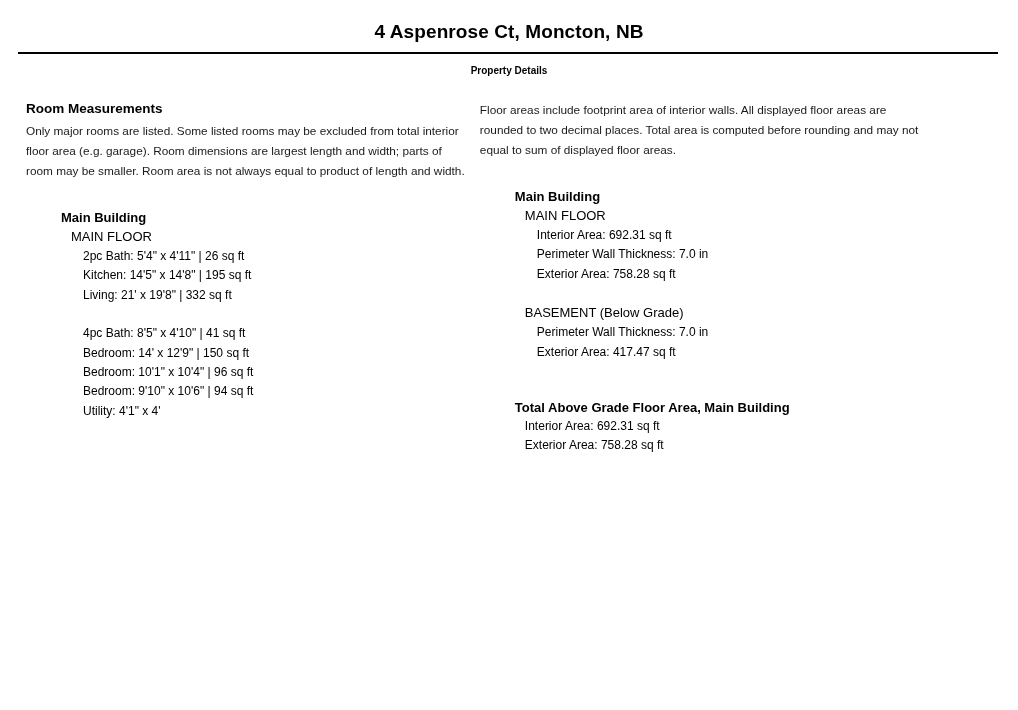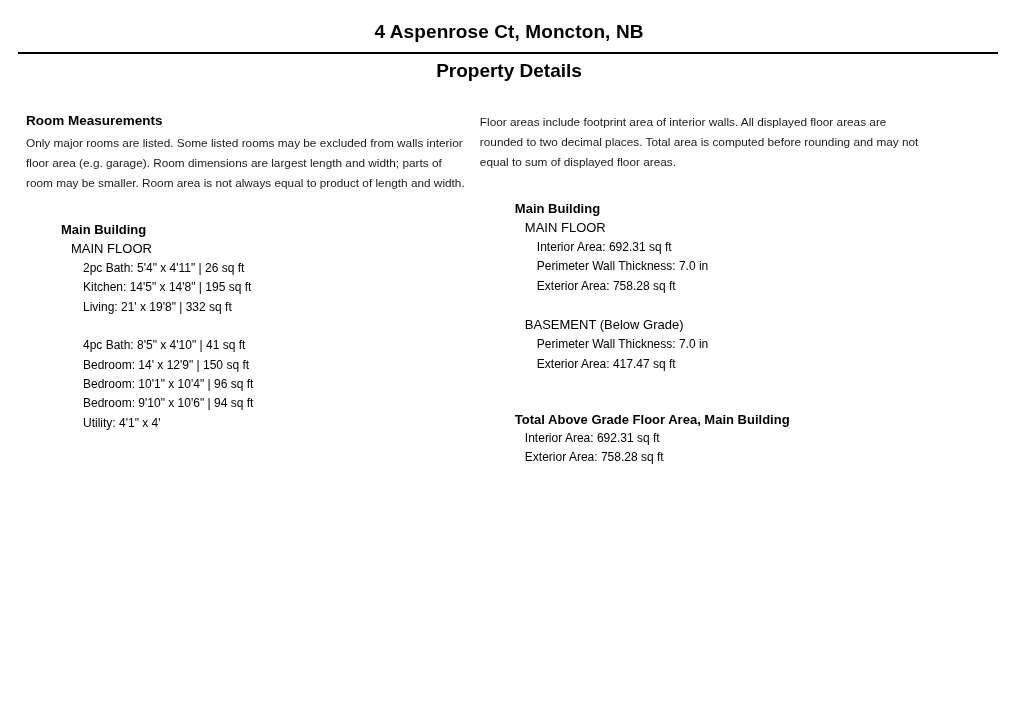--- a/index.html
+++ b/index.html
@@ -38,31 +38,31 @@
 
   .title-rule {
     border: 0;
     border-top: 2.5px solid #000000;
     margin: 8px 20px 0 18px;
     height: 0;
   }
 
   .doc-subtitle {
     text-align: center;
-    font-size: 19px;
+    font-size: 10px;
     font-weight: bold;
     margin: 0;
     padding-top: 8px;
     line-height: 18px;
   }
 
   
   .columns {
     display: flex;
-    margin-top: 32px;
+    margin-top: 20px;
     padding: 0 18px 0 26px;
     box-sizing: border-box;
     width: 949px;
   }
   .col {
     box-sizing: border-box;
   }
   .col-left {
     width: 497px;
     padding-right: 10px;
@@ -141,21 +141,21 @@
   <hr class="title-rule">
 
   <h2 class="doc-subtitle">Property Details</h2>
 
   <div class="columns">
 
     <div class="col col-left">
 
       <div class="section-heading">Room Measurements</div>
 
-      <p class="section-note">Only major rooms are listed. Some listed rooms may be excluded from walls interior floor area (e.g. garage). Room dimensions are largest length and width; parts of room may be smaller. Room area is not always equal to product of length and width.</p>
+      <p class="section-note">Only major rooms are listed. Some listed rooms may be excluded from total interior floor area (e.g. garage). Room dimensions are largest length and width; parts of room may be smaller. Room area is not always equal to product of length and width.</p>
 
       <div class="building-block">
         <div class="building-name">Main Building</div>
 
         <div class="level-block">
           <div class="level-name">MAIN FLOOR</div>
           <ul class="detail-list">
             <li class="detail-item">2pc Bath: 5'4" x 4'11" | 26 sq ft</li>
             <li class="detail-item">Kitchen: 14'5" x 14'8" | 195 sq ft</li>
             <li class="detail-item">Living: 21' x 19'8" | 332 sq ft</li>

